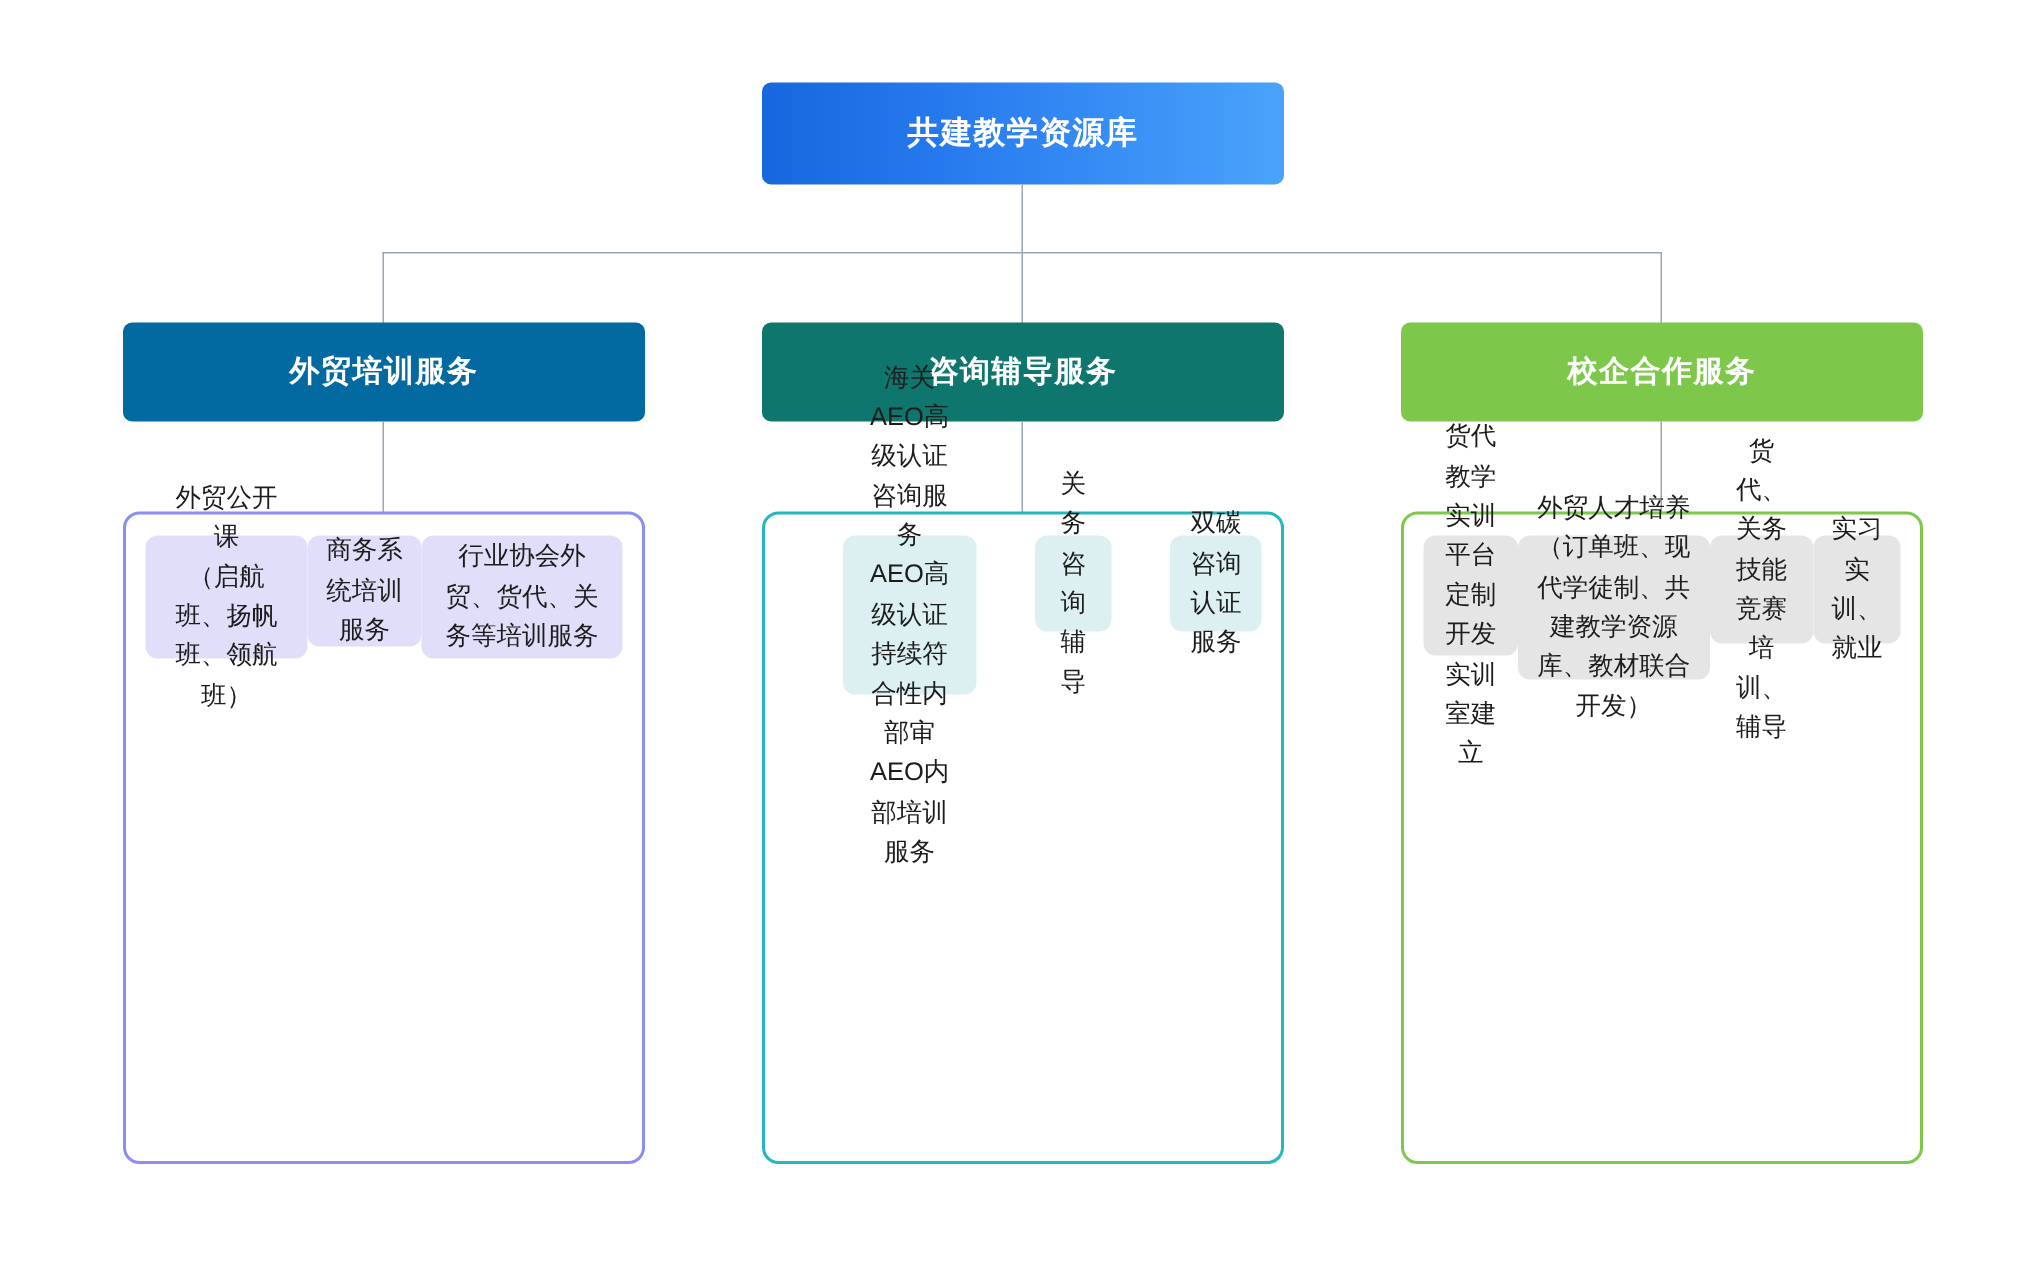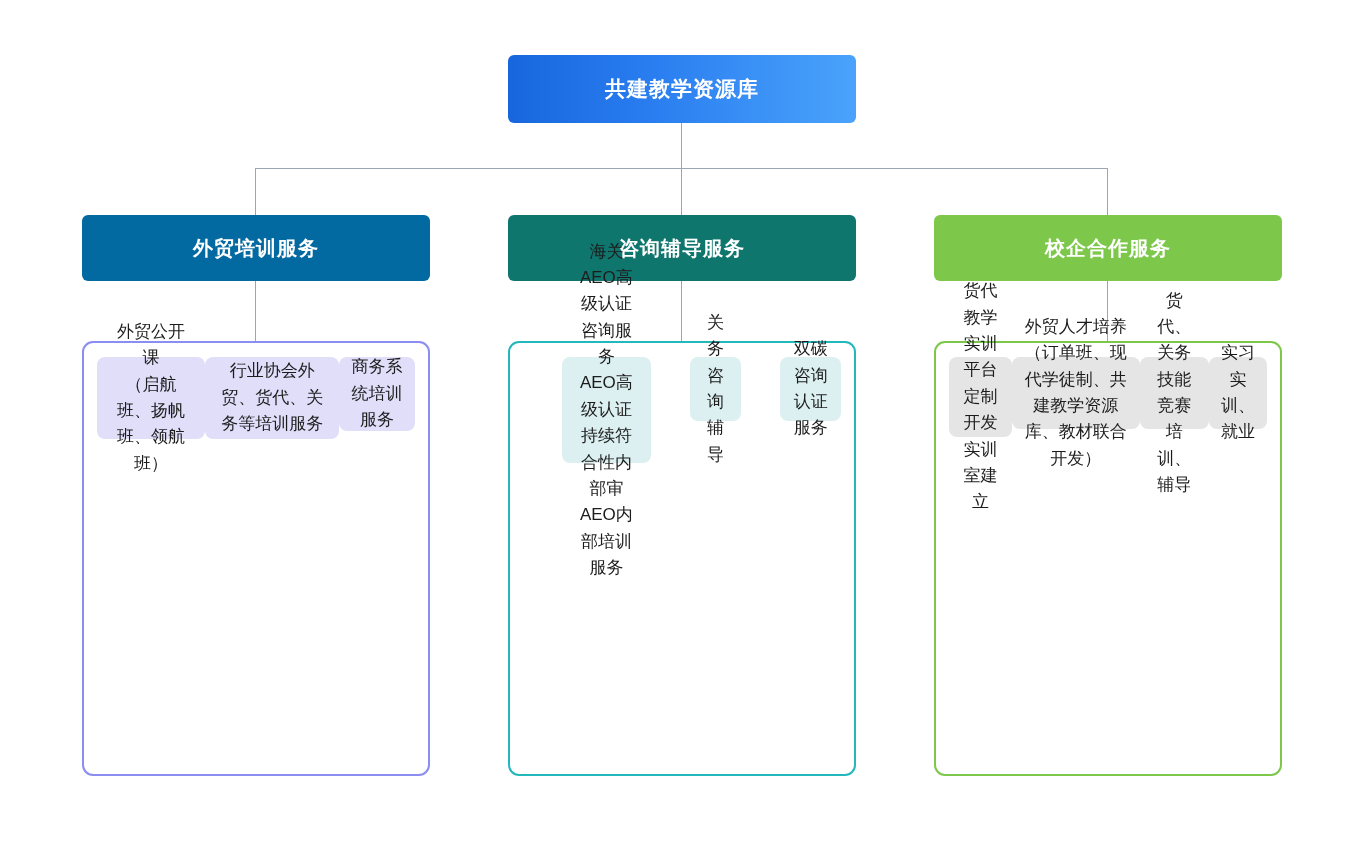--- a/index.html
+++ b/index.html
@@ -135,21 +135,21 @@
   .card-lines { white-space: pre-line; }
 
   
   .col-1 .card.h-2 { height: 82px; }
   .col-1 .card.h-1 { height: 74px; }
 
   .col-2 .card.h-3 { height: 106px; }
   .col-2 .card.h-1 { height: 64px; }
 
   .col-3 .card.h-2 { height: 80px; }
-  .col-3 .card.h-3 { height: 72px; font-family: Liberation Serif, serif; }
+  .col-3 .card.h-3 { height: 96px; font-family: Liberation Serif, serif; }
   .col-3 .card.h-1 { height: 72px; }
 </style>
 </head>
 <body>
 
 <div id="chart">
 
   <div class="root-node">
     <span class="node-text">共建教学资源库</span>
   </div>
@@ -163,25 +163,25 @@
   <div class="column col-1">
     <div class="col-header">
       <span class="node-text">外贸培训服务</span>
     </div>
     <div class="stub"></div>
     <div class="col-box">
       <div class="card h-2">
         <span class="card-lines">外贸公开课
 （启航班、扬帆班、领航班）</span>
       </div>
+      <div class="card h-1">
+        <span class="card-lines">商务系统培训服务</span>
+      </div>
       <div class="card h-2">
         <span class="card-lines">行业协会外贸、货代、关务等培训服务</span>
-      </div>
-      <div class="card h-1">
-        <span class="card-lines">商务系统培训服务</span>
       </div>
     </div>
   </div>
 
   <div class="column col-2">
     <div class="col-header">
       <span class="node-text">咨询辅导服务</span>
     </div>
     <div class="stub"></div>
     <div class="col-box">

